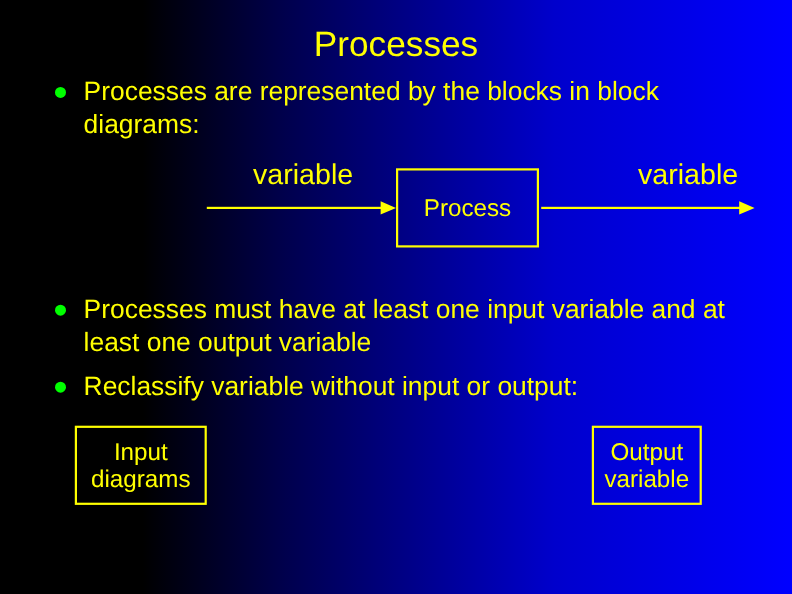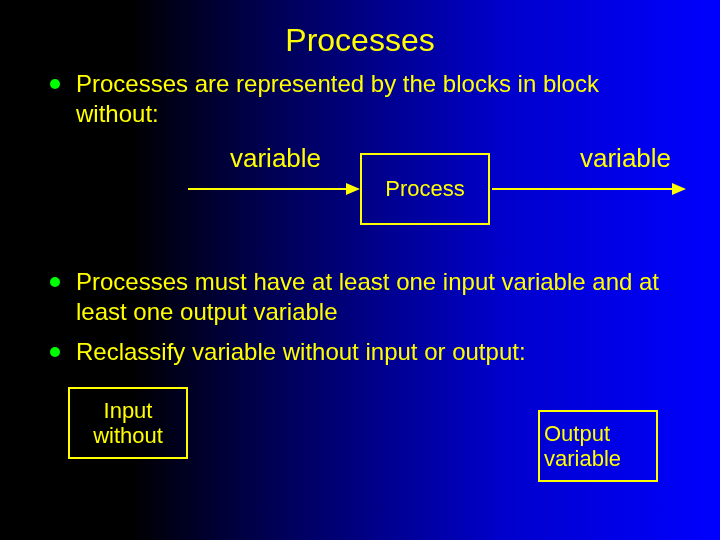--- a/index.html
+++ b/index.html
@@ -103,39 +103,39 @@
     top: 10px;
     width: 120px;
     height: 72px;
     text-align: center;
     line-height: 1.15;
     padding: 4px;
   }
   .output-box {
     left: 488px;
     top: 10px;
-    width: 120px;
+    width: 100px;
     height: 72px;
+    text-align: center;
     line-height: 1.15;
     padding: 4px;
-    margin-top: 23px;
   }
 </style>
 </head>
 <body>
 
 <div class="slide">
 
   <div class="title">Processes</div>
 
   <div class="content">
 
     <div class="bullet-row">
       <div class="bullet-dot"></div>
-      <div class="bullet-text">Processes are represented by the blocks in block without:</div>
+      <div class="bullet-text">Processes are represented by the blocks in block diagrams:</div>
     </div>
 
     <div class="diagram-area">
       <div class="label-var var-left">variable</div>
       <div class="arrow-line arr1-line"></div>
       <div class="arrow-head arr1-head"></div>
       <div class="proc-box mid-box">Process</div>
       <div class="label-var var-right">variable</div>
       <div class="arrow-line arr2-line"></div>
       <div class="arrow-head arr2-head"></div>
@@ -145,18 +145,18 @@
       <div class="bullet-dot"></div>
       <div class="bullet-text">Processes must have at least one input variable and at least one output variable</div>
     </div>
 
     <div class="bullet-row">
       <div class="bullet-dot"></div>
       <div class="bullet-text">Reclassify variable without input or output:</div>
     </div>
 
     <div class="bottom-area">
-      <div class="proc-box input-box">Input without</div>
+      <div class="proc-box input-box">Input diagrams</div>
       <div class="proc-box output-box">Output variable</div>
     </div>
 
   </div>
 </div>
 
 </body></html>

